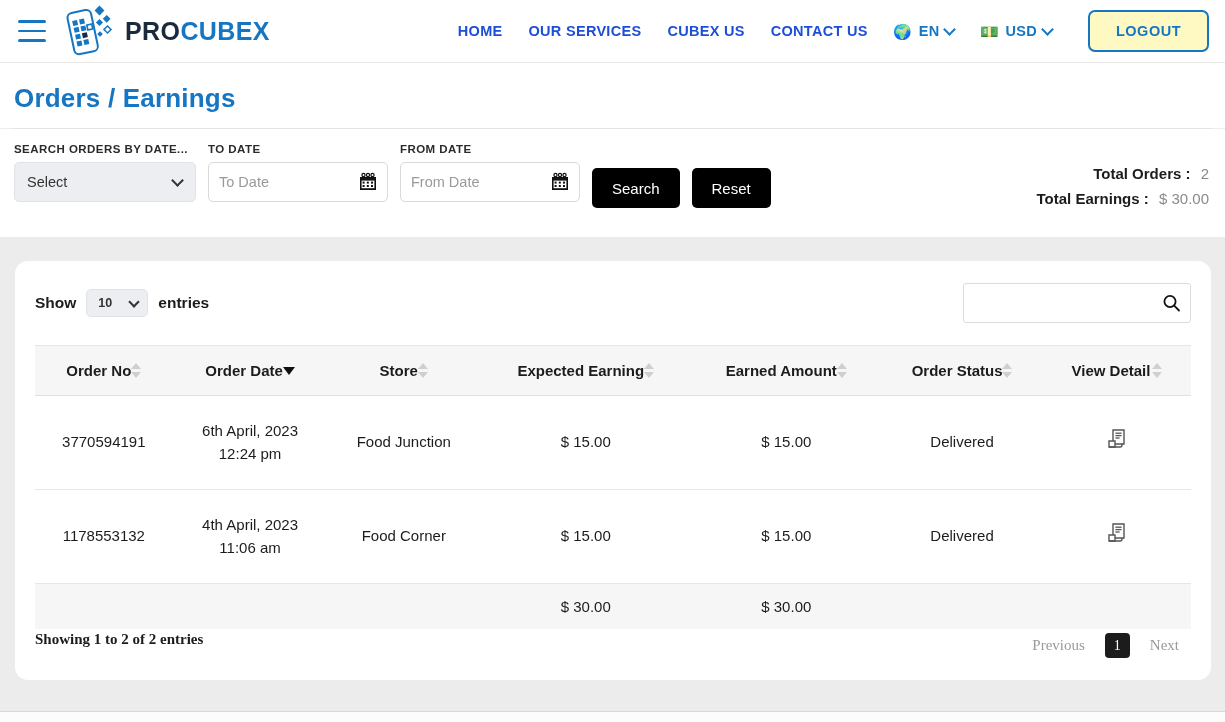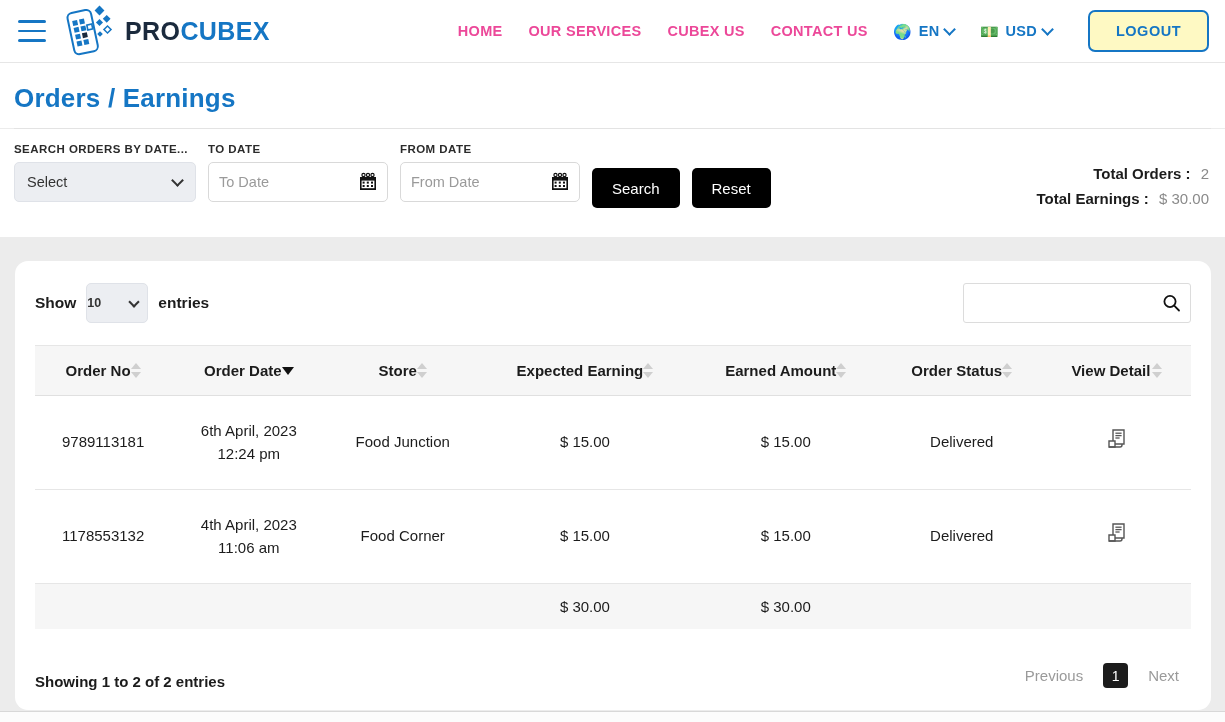--- a/index.html
+++ b/index.html
@@ -28,21 +28,21 @@
   .hamburger span:nth-child(2){ width: 28px; }
   .hamburger span:nth-child(3){ width: 28px; }
 
   .brand { display: flex; align-items: center; gap: 9px; }
   .brand-mark { width: 56px; height: 56px; }
   .brand-text { font-size: 25px; font-weight: 800; letter-spacing: .4px; }
   .brand-text .pro { color: #1b2a3d; }
   .brand-text .cubex { color: #1576c4; }
 
   .nav { margin-left: auto; display: flex; align-items: center; gap: 26px; }
-  .nav-link { font-size: 14.5px; font-weight: 700; color: #ec4899; letter-spacing: .3px;
+  .nav-link { font-size: 14.5px; font-weight: 700; color: #1d4ed8; letter-spacing: .3px;
     text-decoration: none; cursor: pointer; white-space: nowrap; }
   .selector { display: flex; align-items: center; gap: 6px; font-size: 14.5px;
     font-weight: 700; color: #1576c4; cursor: pointer; letter-spacing: .3px; }
   .selector .flagicon { font-size: 15px; line-height: 1; }
   .chev { width: 9px; height: 9px; border-right: 2px solid #1576c4; border-bottom: 2px solid #1576c4;
     transform: rotate(45deg); margin-bottom: 4px; }
   .logout-btn {
     margin-left: 10px;
     border: 2px solid #1576c4; color: #1576c4; background: #fef9c3;
     font-size: 14.5px; font-weight: 800; letter-spacing: .5px;
@@ -89,22 +89,22 @@
     white-space: nowrap; }
   .totals-row .val { font-weight: 400; color: #8a8a8a; margin-left: 6px; }
 
   
   .card {
     position: absolute; left: 15px; top: 261px; width: 1196px;
     background: #fff; border-radius: 13px; padding: 22px 20px 20px 20px;
   }
   .card-top { display: flex; align-items: center; }
   .show-wrap { display: flex; align-items: center; gap: 10px; font-size: 15.5px; font-weight: 700; color: #1c1c1c; }
-  .len-select { width: 62px; height: 40px; background: #eceef2; border: 1px solid #dfe2e8;
-    border-radius: 5px; display: flex; align-items: center; padding: 0 0;
+  .len-select { width: 62px; height: 28px; background: #eceef2; border: 1px solid #dfe2e8;
+    border-radius: 5px; display: flex; align-items: center; padding: 0 11px;
     font-size: 12.5px; color: #333; cursor: pointer; position: relative; }
   .len-select .chev-dark { position: absolute; right: 9px; width: 8px; height: 8px;
     border-right: 2.2px solid #333; border-bottom: 2.2px solid #333; transform: rotate(45deg); margin-bottom: 3px; }
   .search-wrap { margin-left: auto; position: relative; }
   .search-input { width: 228px; height: 40px; border: 1px solid #dcdcdc; border-radius: 3px;
     padding: 0 36px 0 10px; font-size: 14px; font-family: inherit; outline: none; background: #fff; }
   .search-ico { position: absolute; right: 10px; top: 50%; transform: translateY(-50%); pointer-events: none; }
 
   
   table.dt { width: 100%; border-collapse: collapse; margin-top: 22px; }
@@ -126,21 +126,21 @@
     border-bottom: 1px solid #e6e6e6; line-height: 1.5;
   }
   table.dt tfoot td {
     background: #f6f6f6; font-size: 15px; color: #1c1c1c; text-align: center;
     padding: 14px 8px; border-top: 1px solid #e6e6e6;
   }
   .col-wrap { display: block; max-width: 96px; margin: 0 auto; }
   .detail-btn { background: none; border: none; cursor: pointer; padding: 0; line-height: 0; }
 
   
-  .card-bottom { display: flex; align-items: flex-end; margin-top: 32px; }
+  .card-bottom { display: flex; align-items: flex-start; margin-top: 2px; font-family: Liberation Serif, serif; }
   .showing { font-size: 15px; font-weight: 700; color: #1c1c1c; }
   .pager { margin-left: auto; display: flex; align-items: center; gap: 2px; }
   .pager-link { font-size: 15px; color: #9a9a9a; padding: 6px 12px; cursor: pointer; }
   .pager-page { font-size: 14px; color: #fff; background: #1c1c1c; border-radius: 4px;
     width: 25px; height: 25px; display: flex; align-items: center; justify-content: center;
     cursor: pointer; margin: 0 6px; }
 
   .footer-band { position: absolute; left: 0; top: 711px; width: 1225px; height: 11px;
     background: #fcfcfc; border-top: 1px solid #d8d8d8; }
 </style>
@@ -358,21 +358,21 @@
                 <i class="up"></i>
                 <i class="down"></i>
               </span>
           </span>
         </th>
       </tr>
     </thead>
 
     <tbody>
       <tr>
-        <td>9789113181</td>
+        <td>3770594191</td>
         <td>
           <span>6th April, 2023</span><br>
           <span>12:24 pm</span>
         </td>
         <td>
           <span class="col-wrap">Food Junction</span>
         </td>
         <td>$ 15.00</td>
         <td>$ 15.00</td>
         <td>Delivered</td>

